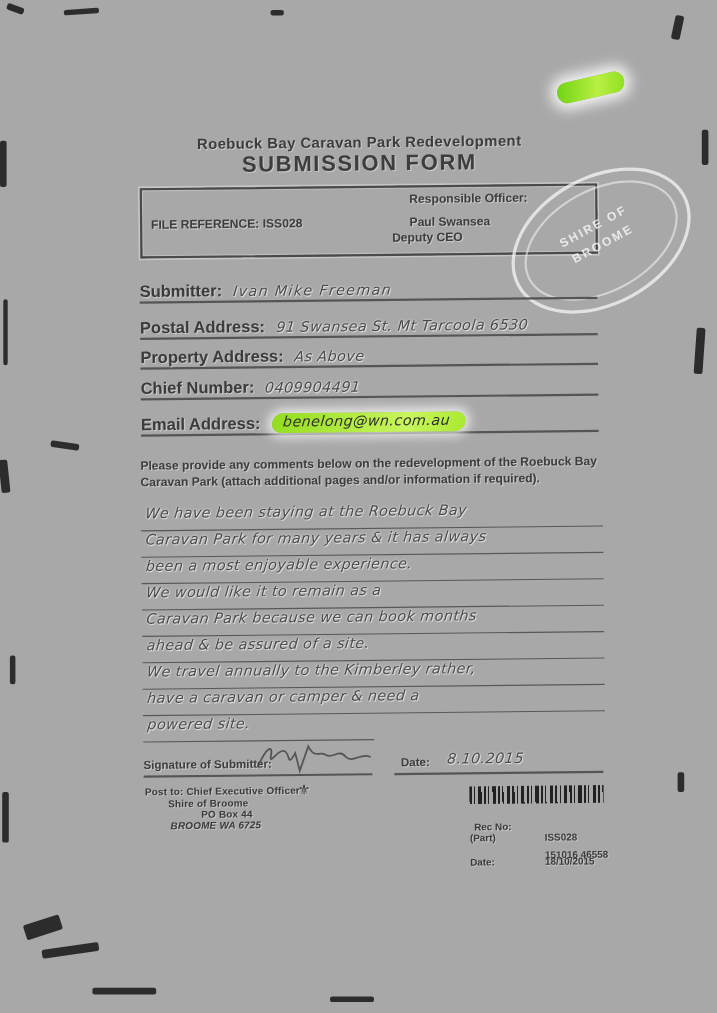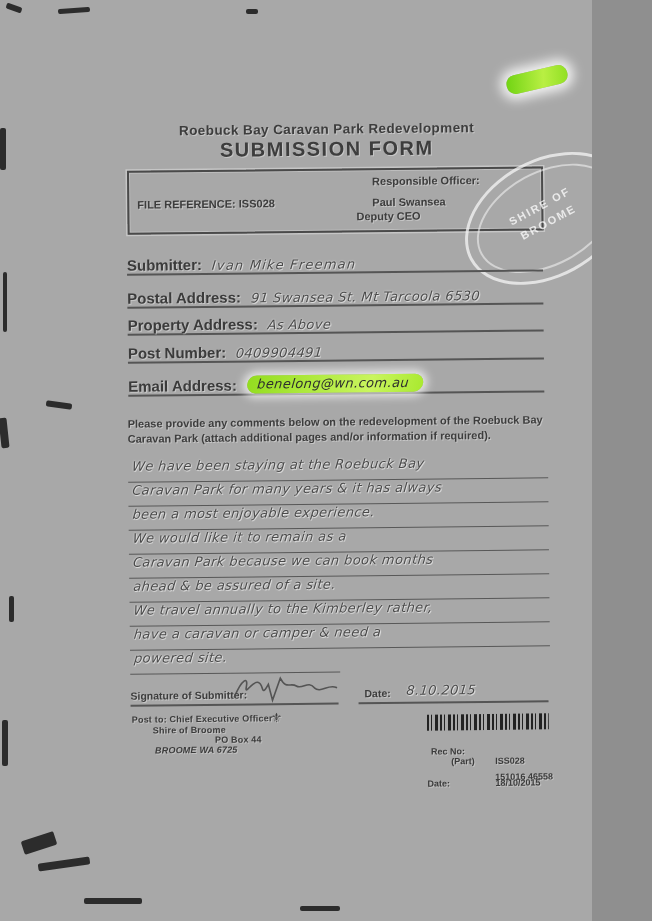--- a/index.html
+++ b/index.html
@@ -1,17 +1,17 @@
 <!DOCTYPE html>
 <html><head>
 <meta charset="utf-8">
 <style>
   html,body{margin:0;padding:0;background:#8f8f8f;}
   .page{
-    position:relative;width:592px;height:921px;background:#a8a8a8;
+    position:relative;width:652px;height:921px;background:#a8a8a8;
     overflow:hidden;font-family:"Liberation Sans",sans-serif;color:#3b3b3b;
   }
   .sheet{position:absolute;inset:0;transform:rotate(-0.6deg);}
   .printed{font-weight:bold;color:#3d3d3d;text-shadow:1px 1px 0 rgba(255,255,255,0.35);}
   .hand{
     font-family:"DejaVu Sans",sans-serif;font-style:italic;color:#4a4a4a;
     text-shadow:0 0 2px rgba(255,255,255,0.85), 1px 1px 0 rgba(255,255,255,0.5);
     transform:skewX(-6deg);display:inline-block;letter-spacing:.4px;
   }
   .title{position:absolute;top:122px;left:105px;width:450px;text-align:center;
@@ -113,21 +113,21 @@
     </div>
     <div class="fieldrow" style="top:279px;height:26px;">
       <span class="flabel">Postal Address:</span>
       <span class="fvalue hand">91 Swansea St. Mt Tarcoola 6530</span>
     </div>
     <div class="fieldrow" style="top:309px;height:23px;">
       <span class="flabel">Property Address:</span>
       <span class="fvalue hand">As Above</span>
     </div>
     <div class="fieldrow" style="top:337px;height:23px;">
-      <span class="flabel">Post Number:</span>
+      <span class="flabel">Chief Number:</span>
       <span class="fvalue hand">0409904491</span>
     </div>
     <div class="fieldrow" style="top:364px;height:29px;">
       <span class="flabel">Email Address:</span>
       <span class="fvalue hand highlight-pill">benelong@wn.com.au</span>
     </div>
 
     <div class="instructions printed">Please provide any comments below on the redevelopment of the Roebuck Bay Caravan Park (attach additional pages and/or information if required).</div>
 
     <div class="comment-line" style="top:457px;"><span class="hand">We have been staying at the Roebuck Bay</span></div>
@@ -145,25 +145,25 @@
     <div class="sigrow-label printed">Signature of Submitter:</div>
     <svg class="sig-svg" width="110" height="32" viewBox="0 0 110 32">
       <path d="M4 24 C 12 6, 18 4, 16 14 C 14 24, 22 8, 28 10 C 34 12, 30 26, 38 12 L 42 28 L 50 6 C 56 18, 60 10, 66 14 C 72 18, 78 8, 84 16 C 90 22, 98 12, 106 16" fill="none" stroke="#4a4a4a" stroke-width="1.6" stroke-linecap="round" opacity="0.9"></path>
     </svg>
     <div class="date-label printed">Date:</div>
     <div class="date-value hand">8.10.2015</div>
 
     <div class="footer-line" style="left:129px;top:713px;">Post to: Chief Executive Officer</div>
     <span style="position:absolute;left:268px;top:710px;font-size:13px;color:#3d3d3d;text-shadow:1px 1px 0 rgba(255,255,255,0.3);">⚜</span>
     <div class="footer-line" style="left:150px;top:724px;">Shire of Broome</div>
-    <div class="footer-line" style="left:168px;top:734px;padding-left:44px;">PO Box 44</div>
+    <div class="footer-line" style="left:136px;top:734px;padding-left:44px;">PO Box 44</div>
     <div class="footer-line" style="left:152px;top:744px;font-style:italic;">BROOME WA 6725</div>
 
     <div class="barcode"></div>
     <div class="meta" style="left:428px;top:748px;">Rec No:</div>
-    <div class="meta" style="left:448px;top:758px;">(Part)</div>
+    <div class="meta" style="left:424px;top:758px;">(Part)</div>
     <div class="meta" style="left:492px;top:774px;">151016 46558</div>
     <div class="meta" style="left:492px;top:758px;">ISS028</div>
     <div class="meta" style="left:424px;top:780px;">Date:</div>
     <div class="meta" style="left:492px;top:780px;">18/10/2015</div>
 
   </div>
 </div>
 
 </body></html>

